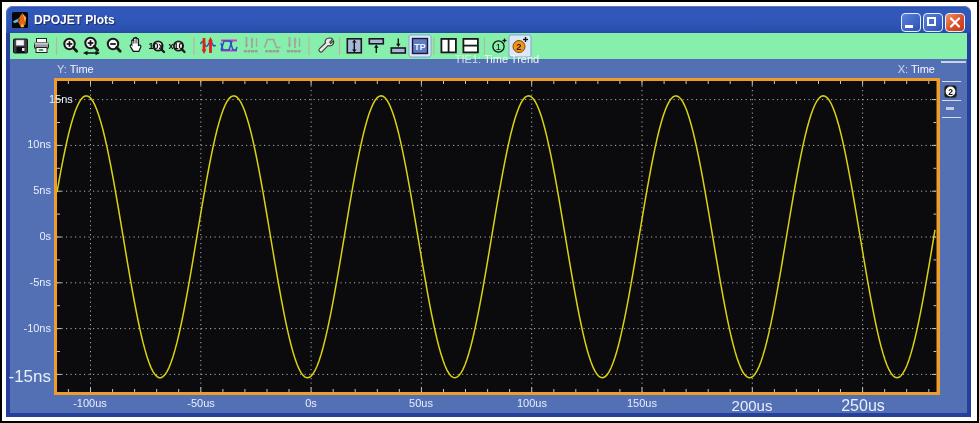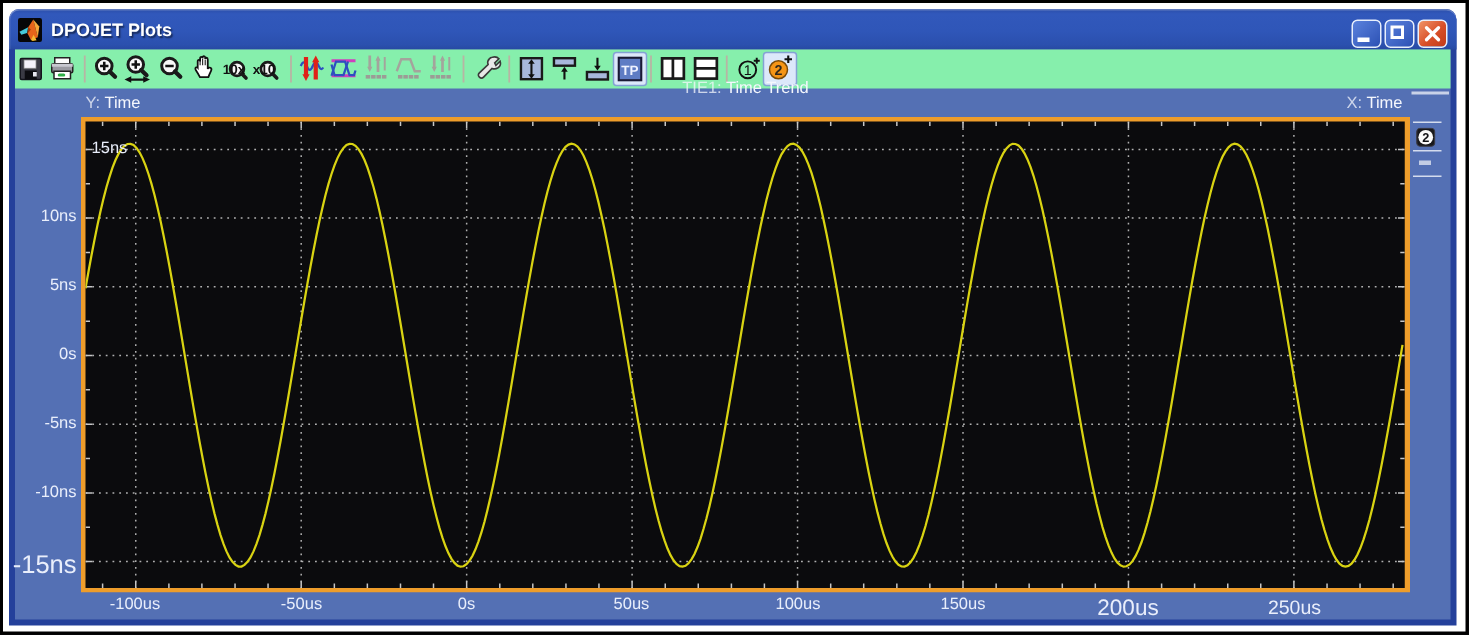--- a/index.html
+++ b/index.html
@@ -319,35 +319,35 @@
 <line x1="882.5" y1="227.7" x2="879.5" y2="227.7" stroke="#c6c6c6" stroke-width="1"></line>
 <line x1="3" y1="250.6" x2="7.5" y2="250.6" stroke="#c6c6c6" stroke-width="1"></line>
 <line x1="882.5" y1="250.6" x2="878.0" y2="250.6" stroke="#c6c6c6" stroke-width="1"></line>
 <line x1="3" y1="273.5" x2="6" y2="273.5" stroke="#c6c6c6" stroke-width="1"></line>
 <line x1="882.5" y1="273.5" x2="879.5" y2="273.5" stroke="#c6c6c6" stroke-width="1"></line>
 <line x1="3" y1="296.4" x2="7.5" y2="296.4" stroke="#c6c6c6" stroke-width="1"></line>
 <line x1="882.5" y1="296.4" x2="878.0" y2="296.4" stroke="#c6c6c6" stroke-width="1"></line>
 <polyline points="3.0,114.2 5.0,103.0 7.0,92.2 9.0,81.8 11.0,72.0 13.0,62.9 15.0,54.4 17.0,46.7 19.0,39.9 21.0,33.8 23.0,28.7 25.0,24.6 27.0,21.4 29.0,19.2 31.0,18.0 33.0,17.9 35.0,18.7 37.0,20.6 39.0,23.5 41.0,27.4 43.0,32.2 45.0,38.0 47.0,44.6 49.0,52.0 51.0,60.3 53.0,69.2 55.0,78.8 57.0,89.0 59.0,99.7 61.0,110.8 63.0,122.3 65.0,134.0 67.0,145.9 69.0,157.9 71.0,169.9 73.0,181.8 75.0,193.6 77.0,205.1 79.0,216.3 81.0,227.0 83.0,237.3 85.0,247.0 87.0,256.0 89.0,264.4 91.0,271.9 93.0,278.7 95.0,284.6 97.0,289.6 99.0,293.6 101.0,296.6 103.0,298.6 105.0,299.7 107.0,299.7 109.0,298.6 111.0,296.6 113.0,293.6 115.0,289.6 117.0,284.6 119.0,278.7 121.0,271.9 123.0,264.4 125.0,256.0 127.0,247.0 129.0,237.3 131.0,227.0 133.0,216.3 135.0,205.1 137.0,193.6 139.0,181.8 141.0,169.9 143.0,157.9 145.0,145.9 147.0,134.0 149.0,122.3 151.0,110.8 153.0,99.7 155.0,89.0 157.0,78.8 159.0,69.2 161.0,60.3 163.0,52.0 165.0,44.6 167.0,38.0 169.0,32.2 171.0,27.4 173.0,23.5 175.0,20.6 177.0,18.7 179.0,17.9 181.0,18.0 183.0,19.2 185.0,21.4 187.0,24.6 189.0,28.7 191.0,33.8 193.0,39.9 195.0,46.7 197.0,54.4 199.0,62.9 201.0,72.0 203.0,81.8 205.0,92.2 207.0,103.0 209.0,114.2 211.0,125.8 213.0,137.5 215.0,149.5 217.0,161.5 219.0,173.5 221.0,185.4 223.0,197.1 225.0,208.5 227.0,219.6 229.0,230.2 231.0,240.3 233.0,249.8 235.0,258.6 237.0,266.7 239.0,274.1 241.0,280.6 243.0,286.2 245.0,290.9 247.0,294.6 249.0,297.3 251.0,299.1 253.0,299.8 255.0,299.5 257.0,298.1 259.0,295.8 261.0,292.5 263.0,288.2 265.0,282.9 267.0,276.8 269.0,269.8 271.0,261.9 273.0,253.4 275.0,244.1 277.0,234.3 279.0,223.9 281.0,213.0 283.0,201.7 285.0,190.1 287.0,178.3 289.0,166.3 291.0,154.3 293.0,142.3 295.0,130.4 297.0,118.8 299.0,107.4 301.0,96.4 303.0,85.9 305.0,75.9 307.0,66.5 309.0,57.7 311.0,49.7 313.0,42.5 315.0,36.1 317.0,30.7 319.0,26.1 321.0,22.5 323.0,19.9 325.0,18.4 327.0,17.8 329.0,18.3 331.0,19.7 333.0,22.2 335.0,25.7 337.0,30.2 339.0,35.6 341.0,41.8 343.0,49.0 345.0,56.9 347.0,65.6 349.0,74.9 351.0,84.9 353.0,95.4 355.0,106.3 357.0,117.6 359.0,129.3 361.0,141.1 363.0,153.1 365.0,165.1 367.0,177.1 369.0,188.9 371.0,200.5 373.0,211.9 375.0,222.8 377.0,233.3 379.0,243.2 381.0,252.5 383.0,261.1 385.0,269.0 387.0,276.1 389.0,282.3 391.0,287.7 393.0,292.1 395.0,295.5 397.0,298.0 399.0,299.4 401.0,299.8 403.0,299.2 405.0,297.5 407.0,294.9 409.0,291.3 411.0,286.7 413.0,281.2 415.0,274.7 417.0,267.5 419.0,259.5 421.0,250.7 423.0,241.2 425.0,231.2 427.0,220.6 429.0,209.6 431.0,198.2 433.0,186.6 435.0,174.7 437.0,162.7 439.0,150.7 441.0,138.7 443.0,126.9 445.0,115.3 447.0,104.1 449.0,93.2 451.0,82.8 453.0,73.0 455.0,63.8 457.0,55.2 459.0,47.5 461.0,40.5 463.0,34.4 465.0,29.2 467.0,24.9 469.0,21.7 471.0,19.4 473.0,18.1 475.0,17.8 477.0,18.6 479.0,20.4 481.0,23.2 483.0,27.0 485.0,31.7 487.0,37.3 489.0,43.9 491.0,51.3 493.0,59.4 495.0,68.3 497.0,77.8 499.0,88.0 501.0,98.6 503.0,109.7 505.0,121.1 507.0,132.8 509.0,144.7 511.0,156.7 513.0,168.7 515.0,180.6 517.0,192.4 519.0,204.0 521.0,215.2 523.0,226.0 525.0,236.3 527.0,246.0 529.0,255.2 531.0,263.6 533.0,271.2 535.0,278.1 537.0,284.0 539.0,289.1 541.0,293.2 543.0,296.4 545.0,298.5 547.0,299.6 549.0,299.7 551.0,298.8 553.0,296.9 555.0,293.9 557.0,290.0 559.0,285.1 561.0,279.3 563.0,272.7 565.0,265.2 567.0,256.9 569.0,247.9 571.0,238.3 573.0,228.1 575.0,217.4 577.0,206.2 579.0,194.8 581.0,183.0 583.0,171.1 585.0,159.1 587.0,147.1 589.0,135.2 591.0,123.4 593.0,111.9 595.0,100.8 597.0,90.0 599.0,79.8 601.0,70.2 603.0,61.1 605.0,52.8 607.0,45.3 609.0,38.6 611.0,32.7 613.0,27.8 615.0,23.9 617.0,20.9 619.0,18.9 621.0,17.9 623.0,18.0 625.0,19.0 627.0,21.1 629.0,24.2 631.0,28.3 633.0,33.3 635.0,39.2 637.0,46.0 639.0,53.6 641.0,62.0 643.0,71.1 645.0,80.8 647.0,91.1 649.0,101.9 651.0,113.1 653.0,124.6 655.0,136.4 657.0,148.3 659.0,160.3 661.0,172.3 663.0,184.2 665.0,195.9 667.0,207.4 669.0,218.5 671.0,229.1 673.0,239.3 675.0,248.8 677.0,257.8 679.0,265.9 681.0,273.4 683.0,279.9 685.0,285.6 687.0,290.4 689.0,294.3 691.0,297.1 693.0,298.9 695.0,299.8 697.0,299.5 699.0,298.3 701.0,296.1 703.0,292.8 705.0,288.6 707.0,283.5 709.0,277.4 711.0,270.5 713.0,262.8 715.0,254.3 717.0,245.1 719.0,235.3 721.0,224.9 723.0,214.1 725.0,202.8 727.0,191.3 729.0,179.5 731.0,167.5 733.0,155.5 735.0,143.5 737.0,131.6 739.0,119.9 741.0,108.5 743.0,97.5 745.0,86.9 747.0,76.8 749.0,67.4 751.0,58.6 753.0,50.5 755.0,43.2 757.0,36.7 759.0,31.2 761.0,26.5 763.0,22.9 765.0,20.2 767.0,18.5 769.0,17.8 771.0,18.2 773.0,19.6 775.0,21.9 777.0,25.3 779.0,29.7 781.0,35.0 783.0,41.2 785.0,48.2 787.0,56.1 789.0,64.7 791.0,73.9 793.0,83.8 795.0,94.3 797.0,105.2 799.0,116.5 801.0,128.1 803.0,139.9 805.0,151.9 807.0,163.9 809.0,175.9 811.0,187.7 813.0,199.4 815.0,210.7 817.0,221.7 819.0,232.2 821.0,242.2 823.0,251.6 825.0,260.3 827.0,268.3 829.0,275.4 831.0,281.8 833.0,287.2 835.0,291.7 837.0,295.2 839.0,297.8 841.0,299.3 843.0,299.8 845.0,299.3 847.0,297.8 849.0,295.2 851.0,291.7 853.0,287.2 855.0,281.8 857.0,275.4 859.0,268.3 861.0,260.3 863.0,251.6 865.0,242.2 867.0,232.2 869.0,221.7 871.0,210.7 873.0,199.4 875.0,187.7 877.0,175.9 879.0,163.9 881.0,151.9" fill="none" stroke="#d9d312" stroke-width="1.5"></polyline>
 </g>
 </svg>
-<div style="position:absolute;right:882px;top:93px;width:48px;text-align:center;font-size:11px;color:#e9eefb">15ns</div>
+<div style="position:absolute;right:882px;top:93px;width:48px;text-align:left;font-size:11px;color:#e9eefb">15ns</div>
 <div style="position:absolute;right:928px;top:138px;width:48px;text-align:right;font-size:11px;color:#e9eefb">10ns</div>
 <div style="position:absolute;right:928px;top:184px;width:48px;text-align:right;font-size:11px;color:#e9eefb">5ns</div>
 <div style="position:absolute;right:928px;top:230px;width:48px;text-align:right;font-size:11px;color:#e9eefb">0s</div>
 <div style="position:absolute;right:928px;top:276px;width:48px;text-align:right;font-size:11px;color:#e9eefb">-5ns</div>
 <div style="position:absolute;right:928px;top:322px;width:48px;text-align:right;font-size:11px;color:#e9eefb">-10ns</div>
 <div style="position:absolute;right:928px;top:367px;width:48px;text-align:right;font-size:17px;color:#e9eefb">-15ns</div>
 <div style="position:absolute;left:50px;top:397px;width:80px;text-align:center;font-size:11px;color:#e9eefb">-100us</div>
 <div style="position:absolute;left:161px;top:397px;width:80px;text-align:center;font-size:11px;color:#e9eefb">-50us</div>
 <div style="position:absolute;left:271px;top:397px;width:80px;text-align:center;font-size:11px;color:#e9eefb">0s</div>
 <div style="position:absolute;left:381px;top:397px;width:80px;text-align:center;font-size:11px;color:#e9eefb">50us</div>
 <div style="position:absolute;left:492px;top:397px;width:80px;text-align:center;font-size:11px;color:#e9eefb">100us</div>
 <div style="position:absolute;left:602px;top:397px;width:80px;text-align:center;font-size:11px;color:#e9eefb">150us</div>
 <div style="position:absolute;left:712px;top:397px;width:80px;text-align:center;font-size:15px;color:#e9eefb">200us</div>
-<div style="position:absolute;left:823px;top:397px;width:80px;text-align:center;font-size:13px;color:#e9eefb">250us</div>
+<div style="position:absolute;left:823px;top:397px;width:80px;text-align:center;font-size:16px;color:#e9eefb">250us</div>
 <div style="position:absolute;left:941px;top:61px;width:25px;height:2px;background:#c9d2e8"></div>
 <div style="position:absolute;left:942px;top:81px;width:19px;height:1px;background:#d4dcee"></div>
 <svg width="13" height="13" style="position:absolute;left:943.5px;top:85px">
     <rect x="0.5" y="0.5" width="12" height="12" rx="2.5" fill="#18181c" stroke="#3a3a44" stroke-width="0.8"></rect>
     <circle cx="6.5" cy="6.5" r="4.9" fill="#fafafa"></circle>
     <text x="6.5" y="9.6" font-size="8.5" font-weight="bold" fill="#101014" text-anchor="middle" font-family="Liberation Sans">2</text>
   </svg>
 <div style="position:absolute;left:942px;top:100px;width:19px;height:1px;background:#d4dcee"></div>
 <div style="position:absolute;left:946px;top:107px;width:8px;height:3px;background:#c2cce4"></div>
 <div style="position:absolute;left:942px;top:117px;width:19px;height:1px;background:#d4dcee"></div>

